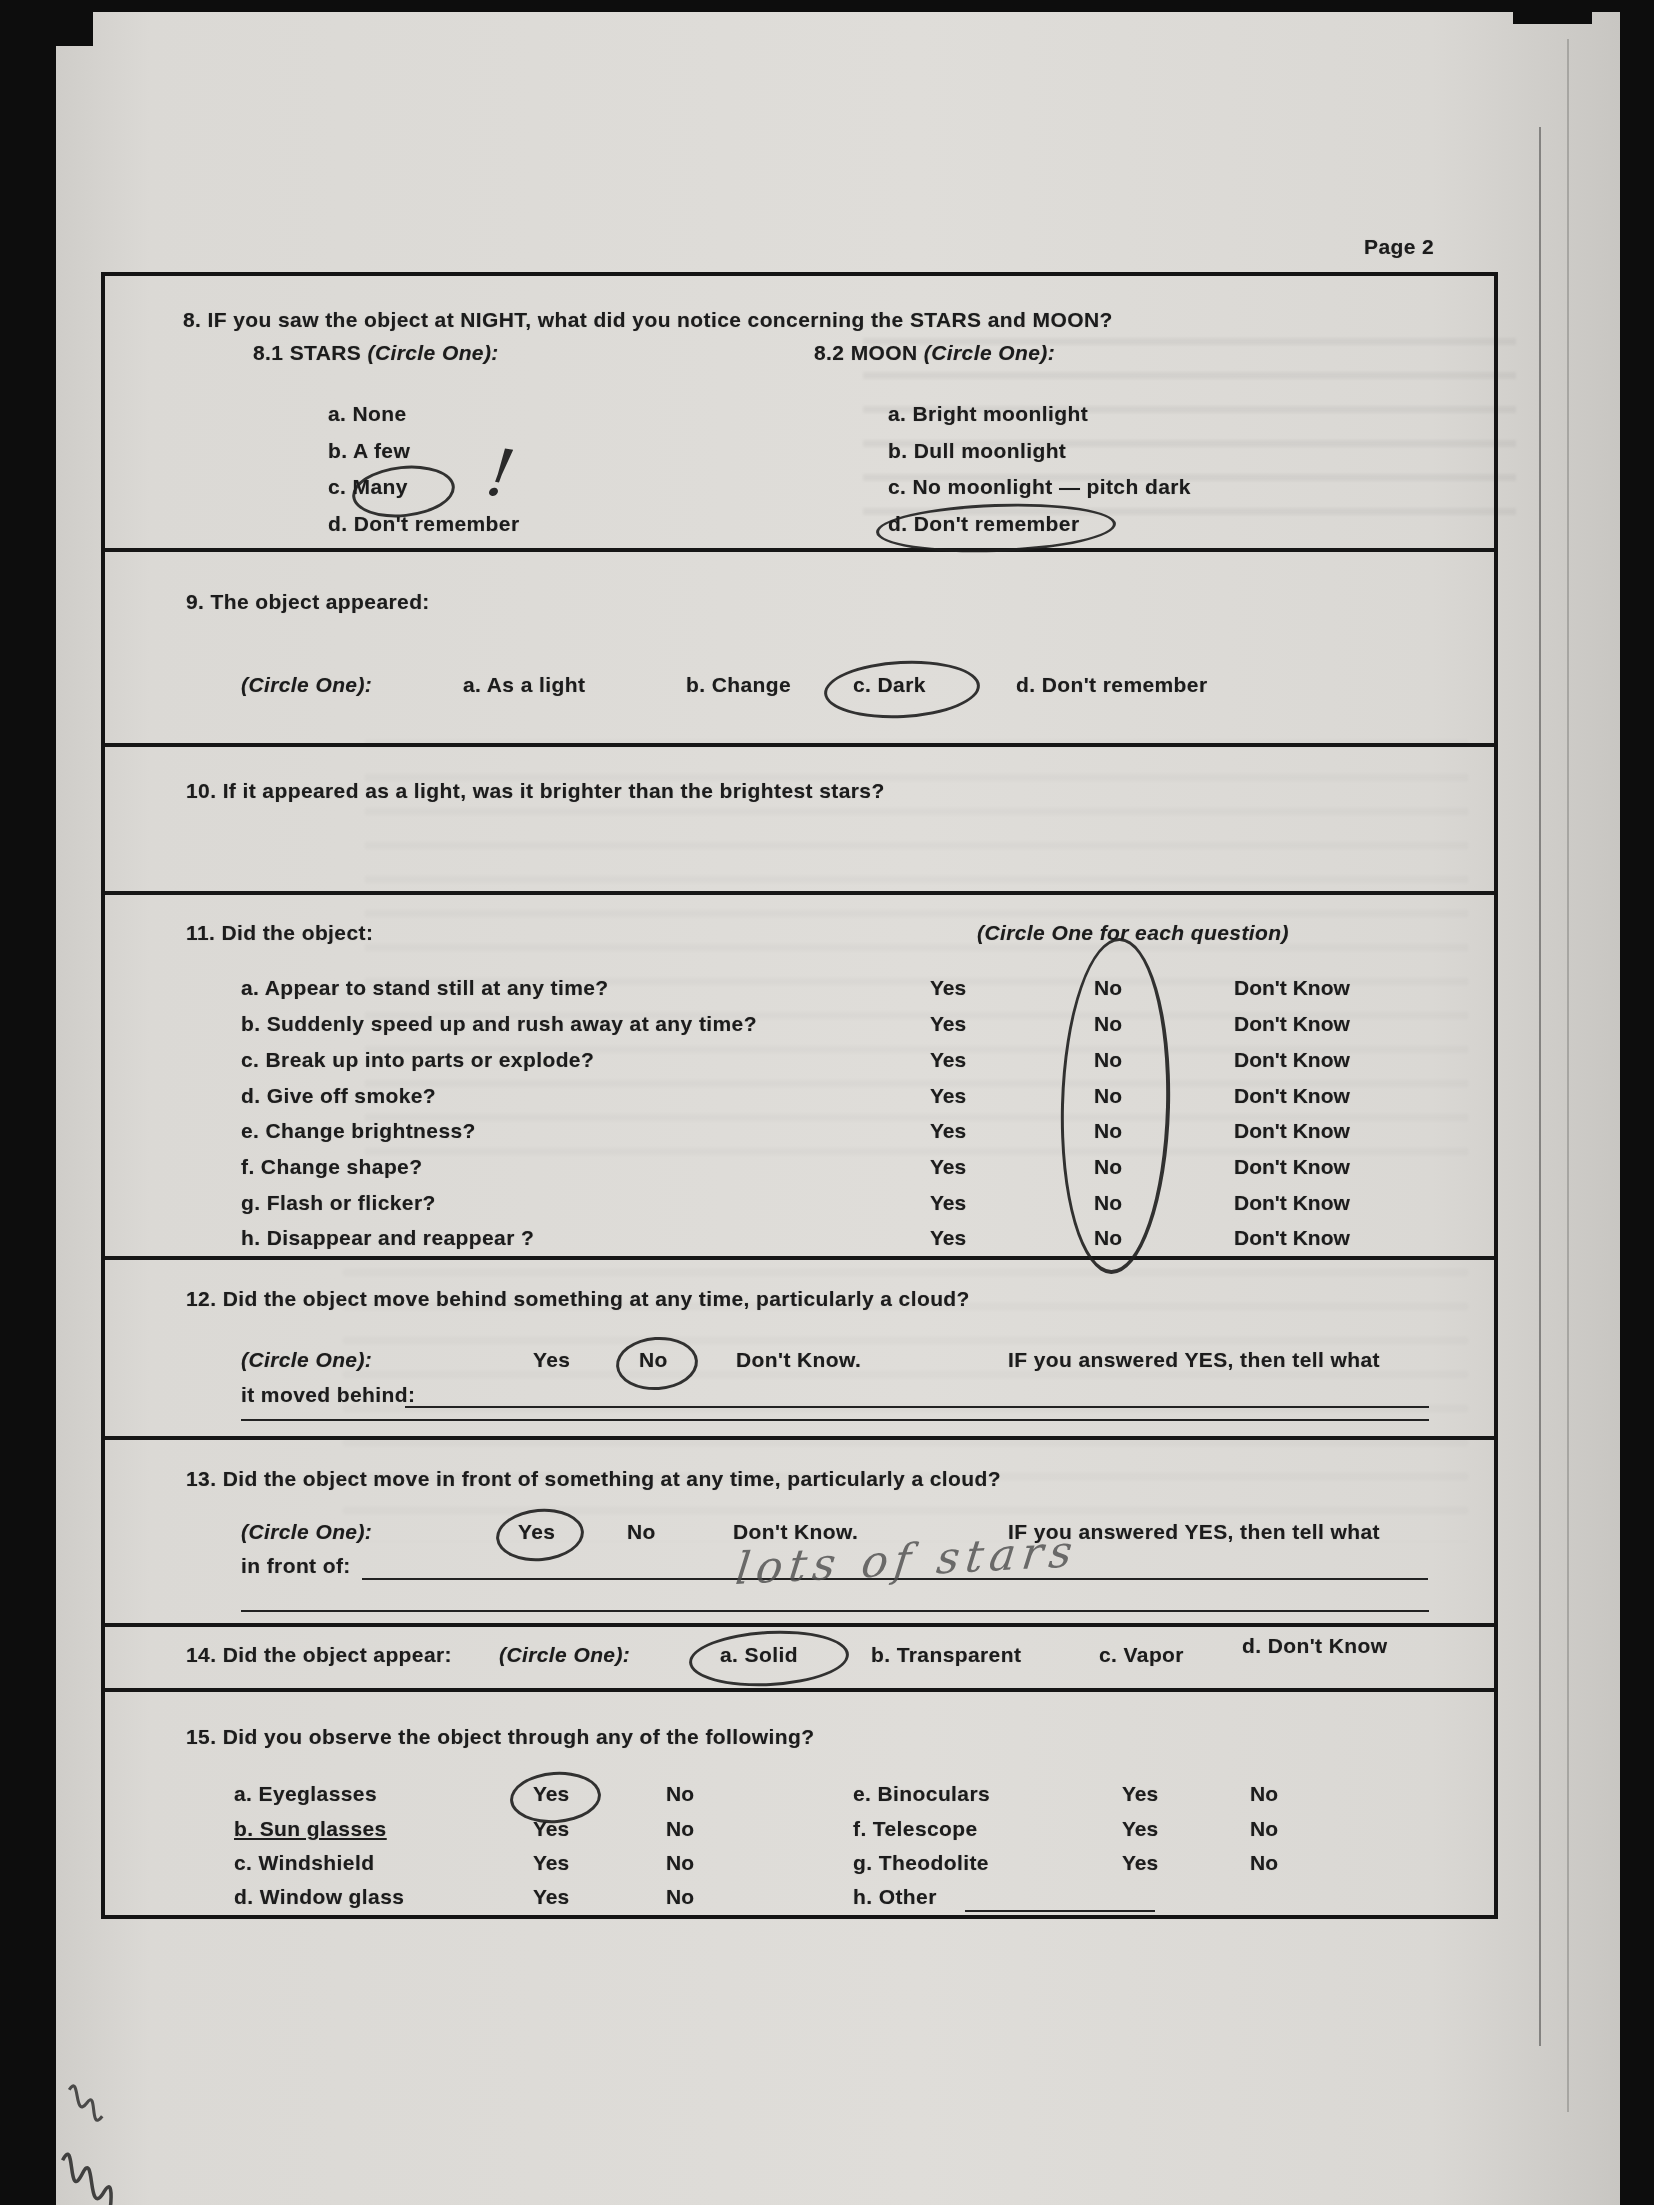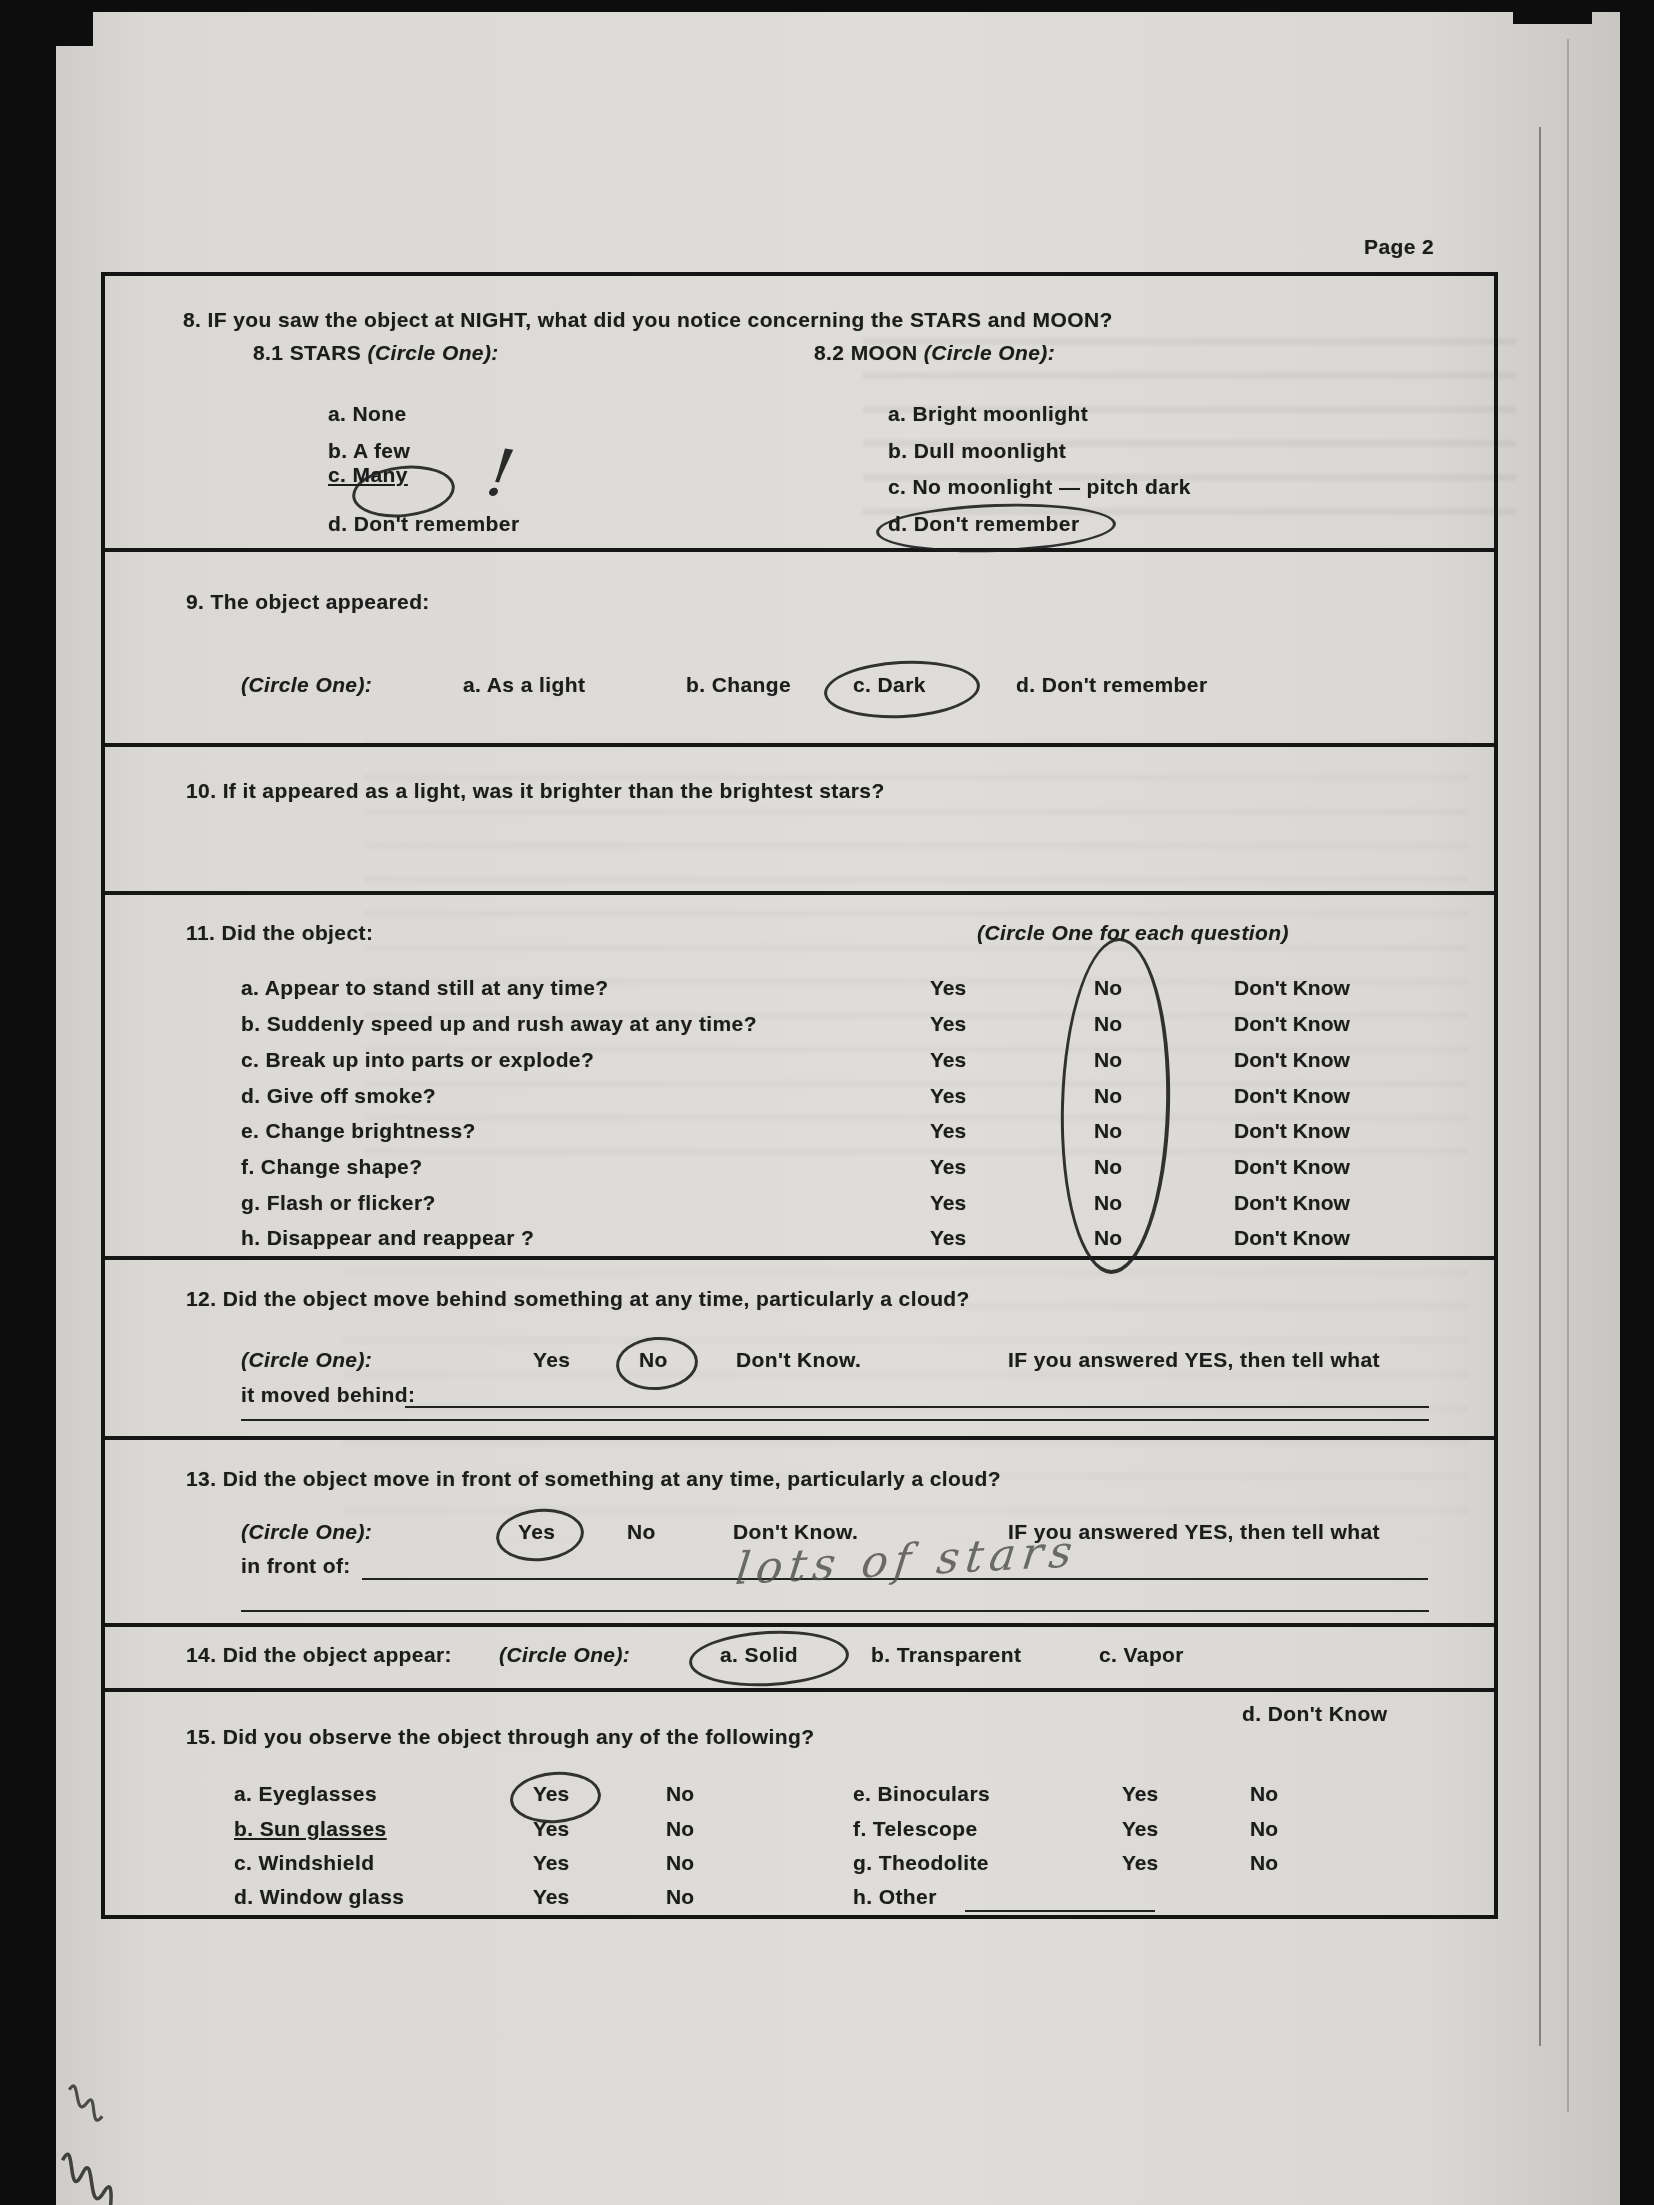--- a/index.html
+++ b/index.html
@@ -50,21 +50,21 @@
       <div class="t" style="left:148px;top:65px;">
         <span>8.1  STARS</span>
         <span class="ti">(Circle One):</span>
       </div>
       <div class="t" style="left:709px;top:65px;">
         <span>8.2  MOON</span>
         <span class="ti">(Circle One):</span>
       </div>
       <div class="t" style="left:223px;top:126px;">a.  None</div>
       <div class="t" style="left:223px;top:163px;">b.  A few</div>
-      <div class="t" style="left:223px;top:187px;text-decoration:underline;">c.  Many</div>
+      <div class="t" style="left:223px;top:199px;">c.  Many</div>
       <div class="t" style="left:223px;top:236px;">d.  Don't remember</div>
       <div class="t" style="left:783px;top:126px;">a.  Bright moonlight</div>
       <div class="t" style="left:783px;top:163px;">b.  Dull moonlight</div>
       <div class="t" style="left:783px;top:199px;">c.  No moonlight — pitch dark</div>
       <div class="t" style="left:783px;top:236px;">d.  Don't remember</div>
       <div class="circ" style="left:247px;top:190px;width:97px;height:45px;transform:rotate(-6deg);"></div>
       <div class="hand" style="left:382px;top:159px;font-size:66px;transform:rotate(9deg);color:#2a2a2a;">!</div>
       <div class="circ" style="left:771px;top:228px;width:234px;height:42px;transform:rotate(-2deg);"></div>
 
       <div class="t" style="left:81px;top:314px;">9.  The object appeared:</div>
@@ -143,21 +143,21 @@
       <div class="t" style="left:136px;top:1278px;">in front of:</div>
       <div class="ul" style="left:257px;top:1275px;width:1066px;height:27px;"></div>
       <div class="hand" style="left:631px;top:1258px;font-size:44px;letter-spacing:6.2px;transform:rotate(-3deg) skewX(-10deg);opacity:.8;">lots of stars</div>
       <div class="ul" style="left:136px;top:1307px;width:1188px;height:27px;"></div>
 
       <div class="t" style="left:81px;top:1367px;">14.  Did the object appear:</div>
       <div class="t ti" style="left:394px;top:1367px;">(Circle One):</div>
       <div class="t" style="left:615px;top:1367px;">a.  Solid</div>
       <div class="t" style="left:766px;top:1367px;">b.  Transparent</div>
       <div class="t" style="left:994px;top:1367px;">c.  Vapor</div>
-      <div class="t" style="left:1137px;top:1426px;">d.  Don't Know</div>
+      <div class="t" style="left:1137px;top:1358px;">d.  Don't Know</div>
       <div class="circ" style="left:584px;top:1355px;width:154px;height:49px;transform:rotate(-3deg);"></div>
 
       <div class="t" style="left:81px;top:1449px;">15.  Did you observe the object through any of the following?</div>
 
       <div class="t" style="left:129px;top:1506px;">a.  Eyeglasses</div>
       <div class="row-ans" style="left:428px;top:1506px;">Yes</div>
       <div class="row-ans" style="left:561px;top:1506px;">No</div>
       <div class="circ" style="left:405px;top:1496px;width:85px;height:45px;transform:rotate(-4deg);"></div>
 
       <div class="t" style="left:129px;top:1541px;text-decoration:underline;">b.  Sun glasses</div>

